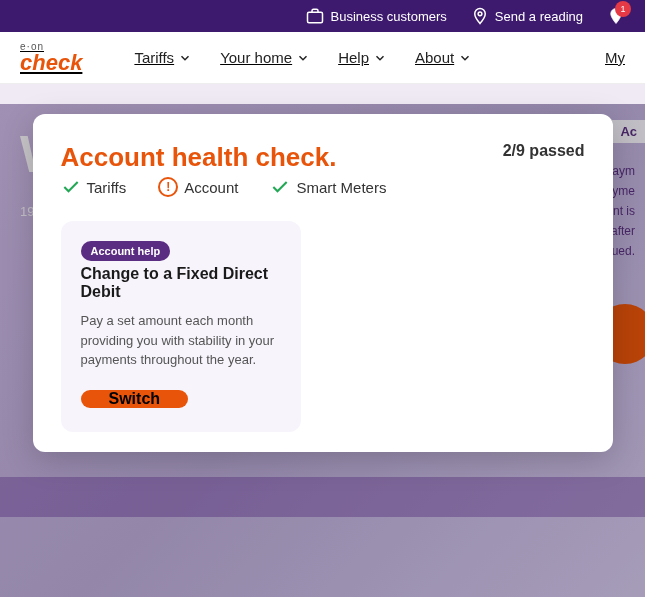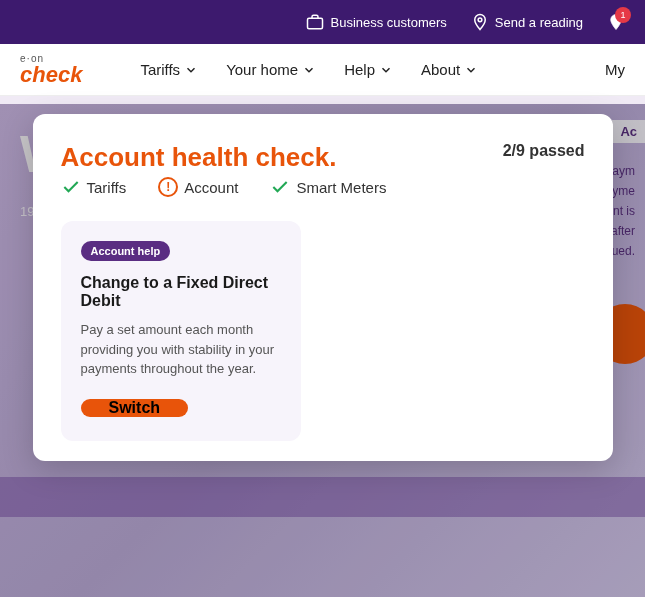--- a/index.html
+++ b/index.html
@@ -8,21 +8,21 @@
       width: 645px;
       height: 597px;
       overflow: hidden;
       position: relative;
       background: #f0eaf5;
     }
 
     
     .top-bar {
       background: #3d1a6e;
-      height: 44px;
+      height: 32px;
       display: flex;
       align-items: center;
       justify-content: flex-end;
       padding: 0 20px;
       gap: 24px;
     }
     .top-bar-item {
       display: flex;
       align-items: center;
       gap: 6px;
@@ -55,22 +55,23 @@
       right: -6px;
     }
 
     
     .nav-bar {
       background: white;
       height: 52px;
       display: flex;
       align-items: center;
       padding: 0 20px;
-      gap: 16px;
+      gap: 10px;
       border-bottom: 1px solid #eee;
+      text-decoration: underline;
     }
     .logo {
       margin-right: 30px;
       display: flex;
       flex-direction: column;
       line-height: 1;
     }
     .logo-eon {
       font-size: 10px;
       color: #555;
@@ -231,21 +232,21 @@
       width: 240px;
     }
     .card-tag {
       background: #5a2d82;
       color: white;
       font-size: 11px;
       font-weight: 700;
       padding: 4px 10px;
       border-radius: 20px;
       display: inline-block;
-      margin-bottom: 13px;
+      margin-bottom: 4px;
     }
     .card-title {
       font-size: 16px;
       font-weight: 800;
       color: #1a1a1a;
       margin-bottom: 10px;
     }
     .card-desc {
       font-size: 13px;
       color: #555;

